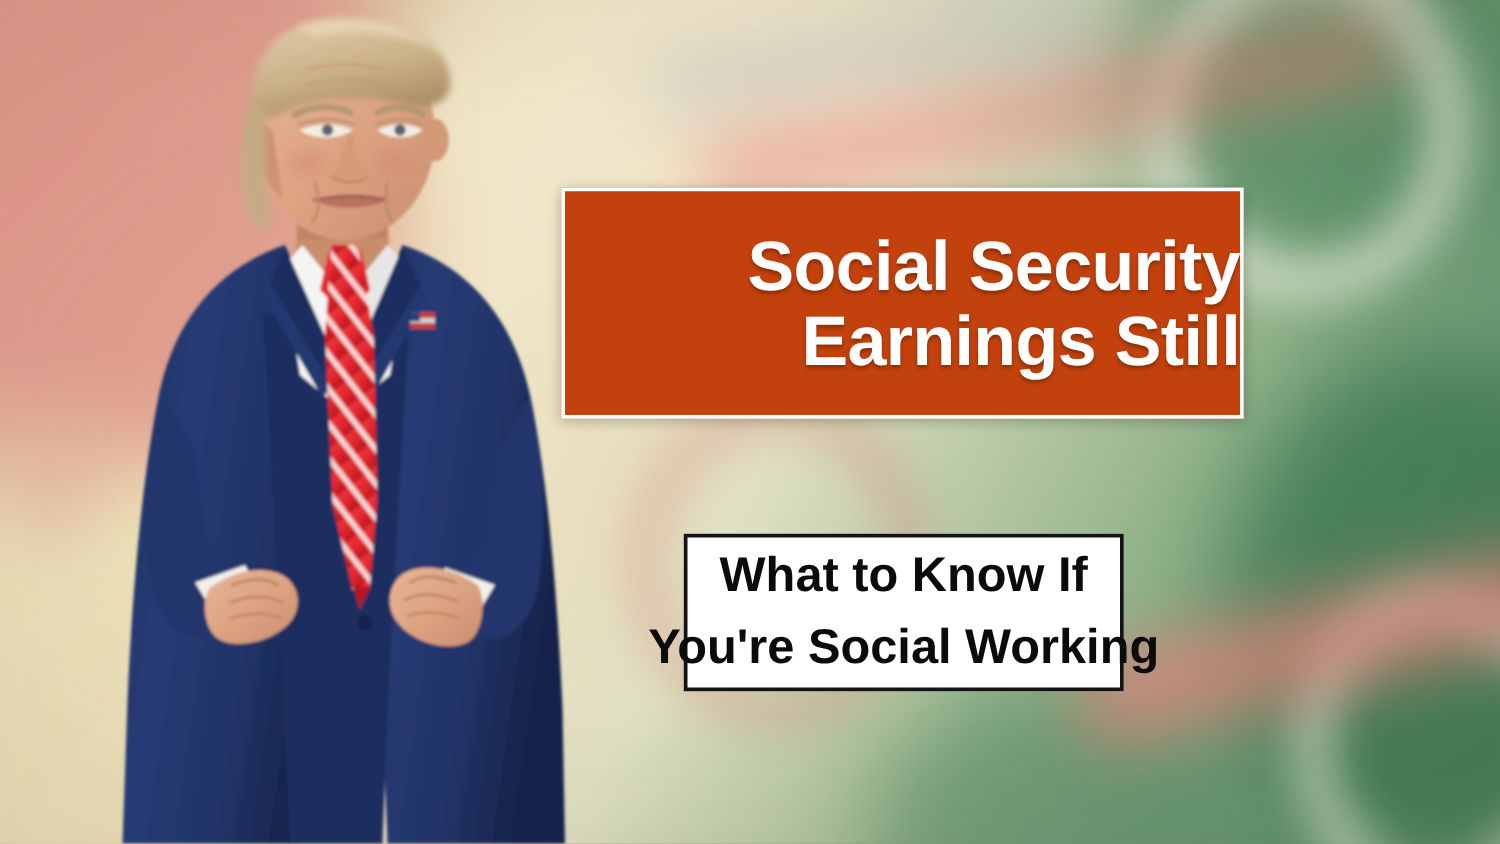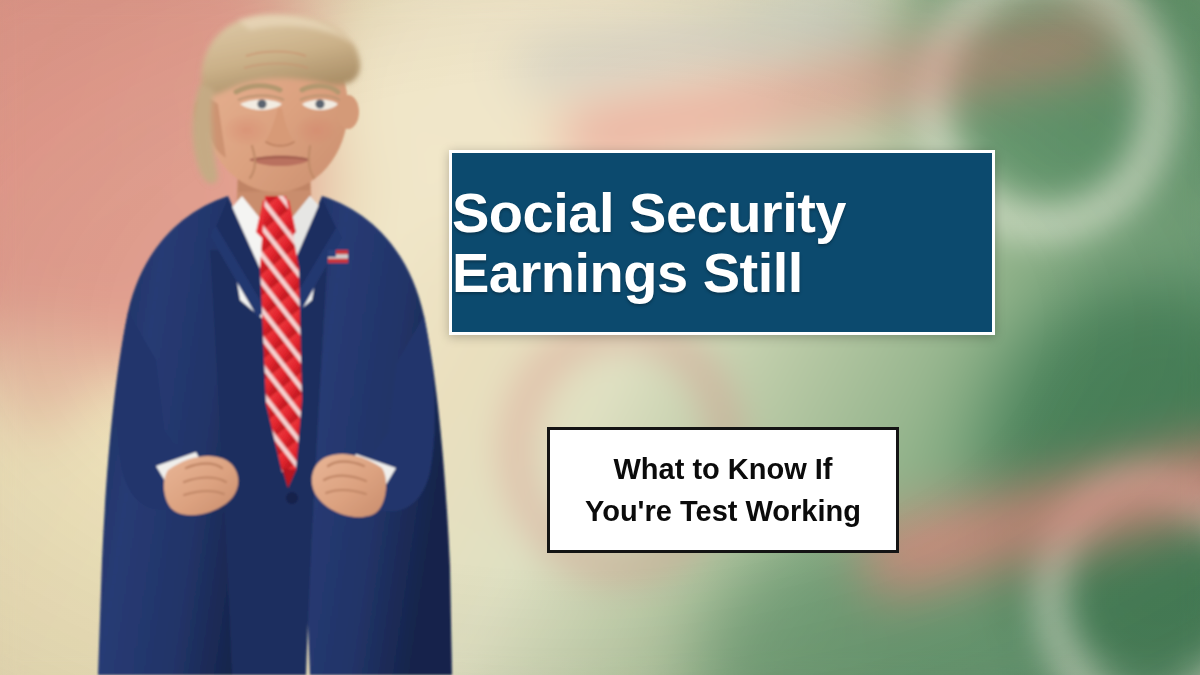--- a/index.html
+++ b/index.html
@@ -75,26 +75,26 @@
   }
   .person svg { display: block; width: 100%; height: 100%; }
 
   
   .title-banner {
     position: absolute;
     left: 449px;
     top: 150px;
     width: 546px;
     height: 185px;
-    background: #0c4a6e;
+    background: #c2410c;
     border: 3px solid #ffffff;
     box-sizing: border-box;
     display: flex;
     flex-direction: column;
-    align-items: flex-start;
+    align-items: flex-end;
     justify-content: center;
     box-shadow: 0 2px 10px rgba(0,0,0,0.25);
   }
   .title-line {
     color: #ffffff;
     font-size: 56px;
     font-weight: bold;
     line-height: 1.06;
     letter-spacing: -0.5px;
     white-space: nowrap;
@@ -121,21 +121,21 @@
     background: #ffffff;
     border: 3px solid #141414;
     box-sizing: border-box;
     display: flex;
     flex-direction: column;
     align-items: center;
     justify-content: center;
   }
   .subtitle-line {
     color: #0b0b0b;
-    font-size: 29px;
+    font-size: 39px;
     font-weight: bold;
     line-height: 1.45;
     white-space: nowrap;
   }
 </style>
 </head>
 <body>
 
 <div id="canvas">
 
@@ -314,16 +314,16 @@
   </div>
 
   <div class="title-banner">
     <div class="title-line">Social Security</div>
     <div class="title-line">Earnings Still</div>
   </div>
 
 
   <div class="subtitle-box">
     <div class="subtitle-line">What to Know If</div>
-    <div class="subtitle-line">You're Test Working</div>
+    <div class="subtitle-line">You're Social Working</div>
   </div>
 
 </div>
 
 </body></html>

